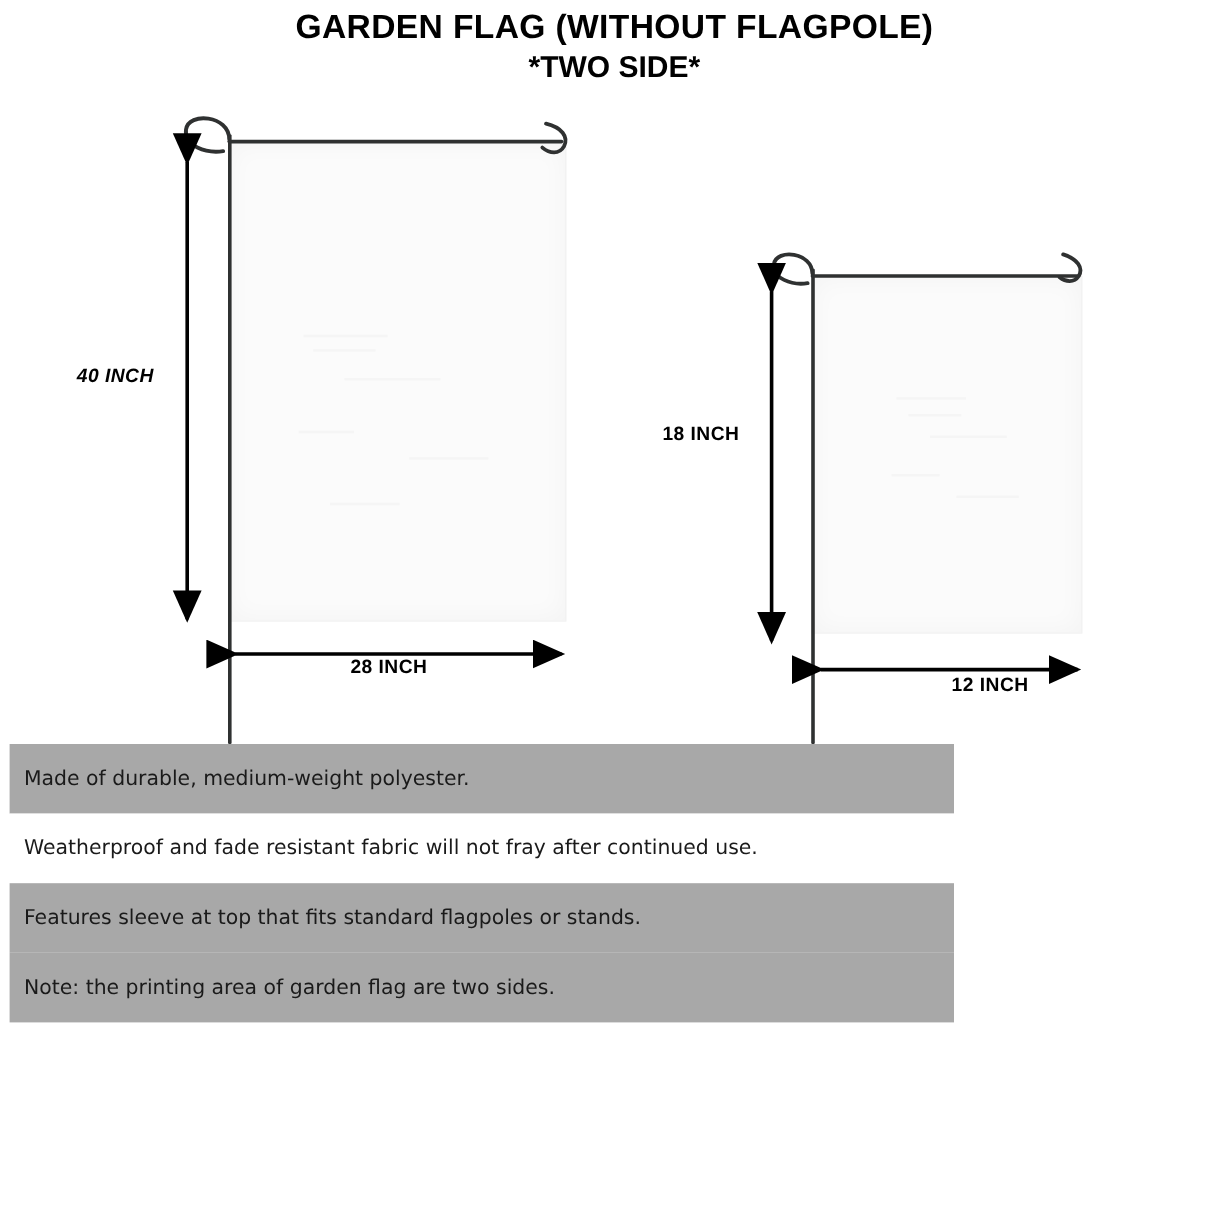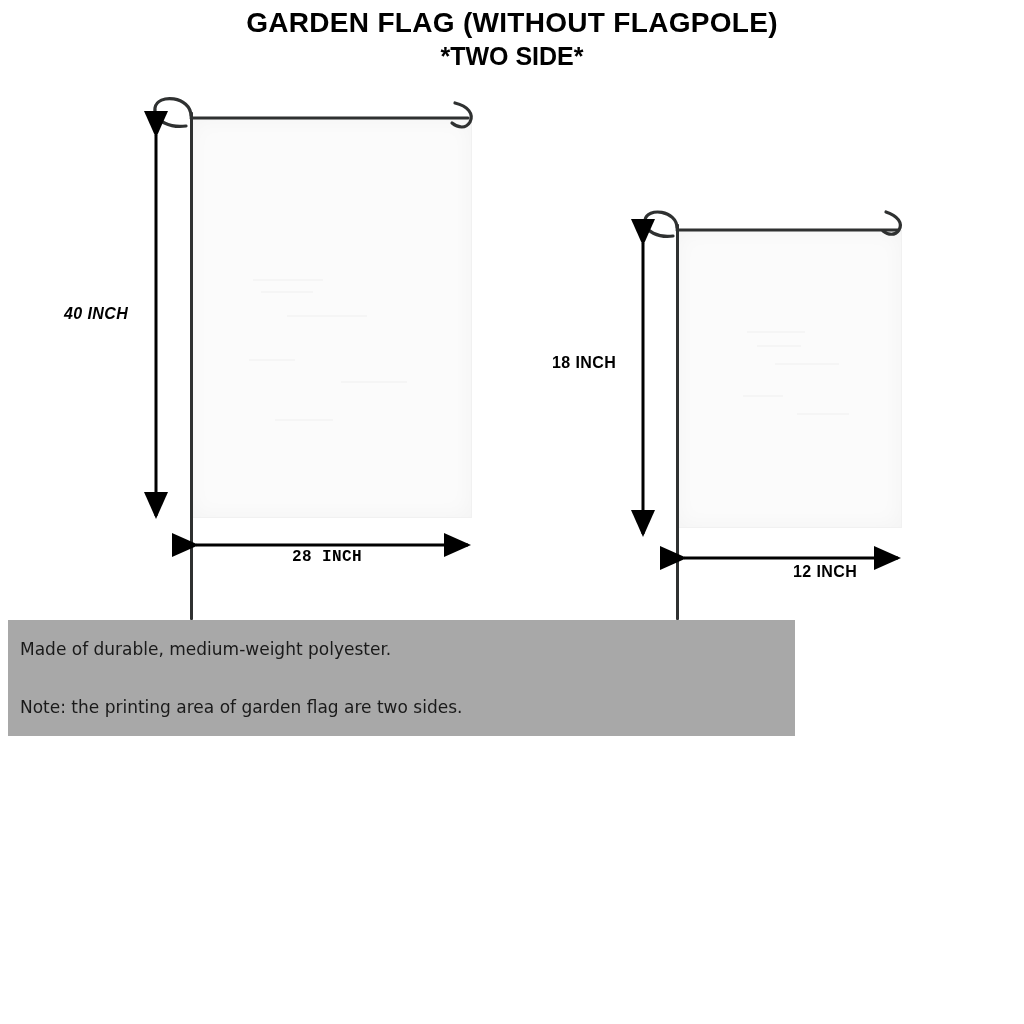--- a/index.html
+++ b/index.html
@@ -172,28 +172,34 @@
 
     <line x1="196" y1="545" x2="468" y2="545" stroke="#000000" stroke-width="3" marker-start="url(#arrHead)" marker-end="url(#arrHead)"></line>
 
     <line x1="643" y1="243" x2="643" y2="534" stroke="#000000" stroke-width="3" marker-start="url(#arrHead)" marker-end="url(#arrHead)"></line>
 
     <line x1="684" y1="558" x2="898" y2="558" stroke="#000000" stroke-width="3" marker-start="url(#arrHead)" marker-end="url(#arrHead)"></line>
   </svg>
 
   <div class="dim-label" style="left:64px; top:305px;font-style:italic;">40 INCH</div>
 
-  <div class="dim-label" style="left:292px; top:548px;font-family:Liberation Mono, monospace;">28 INCH</div>
+  <div class="dim-label" style="left:292px; top:548px;">28 INCH</div>
 
   <div class="dim-label" style="left:552px; top:354px;">18 INCH</div>
 
   <div class="dim-label" style="left:752px; top:563px;margin-left:41px;">12 INCH</div>
 
   <div class="features">
     <div class="feature-row shaded">
       <span>Made of durable, medium-weight polyester.</span>
     </div>
+    <div class="feature-row plain">
+      <span>Weatherproof and fade resistant fabric will not fray after continued use.</span>
+    </div>
+    <div class="feature-row shaded">
+      <span>Features sleeve at top that fits standard flagpoles or stands.</span>
+    </div>
     <div class="feature-row shaded">
       <span>Note: the printing area of garden flag are two sides.</span>
     </div>
   </div>
 
 </div>
 
 </body></html>

